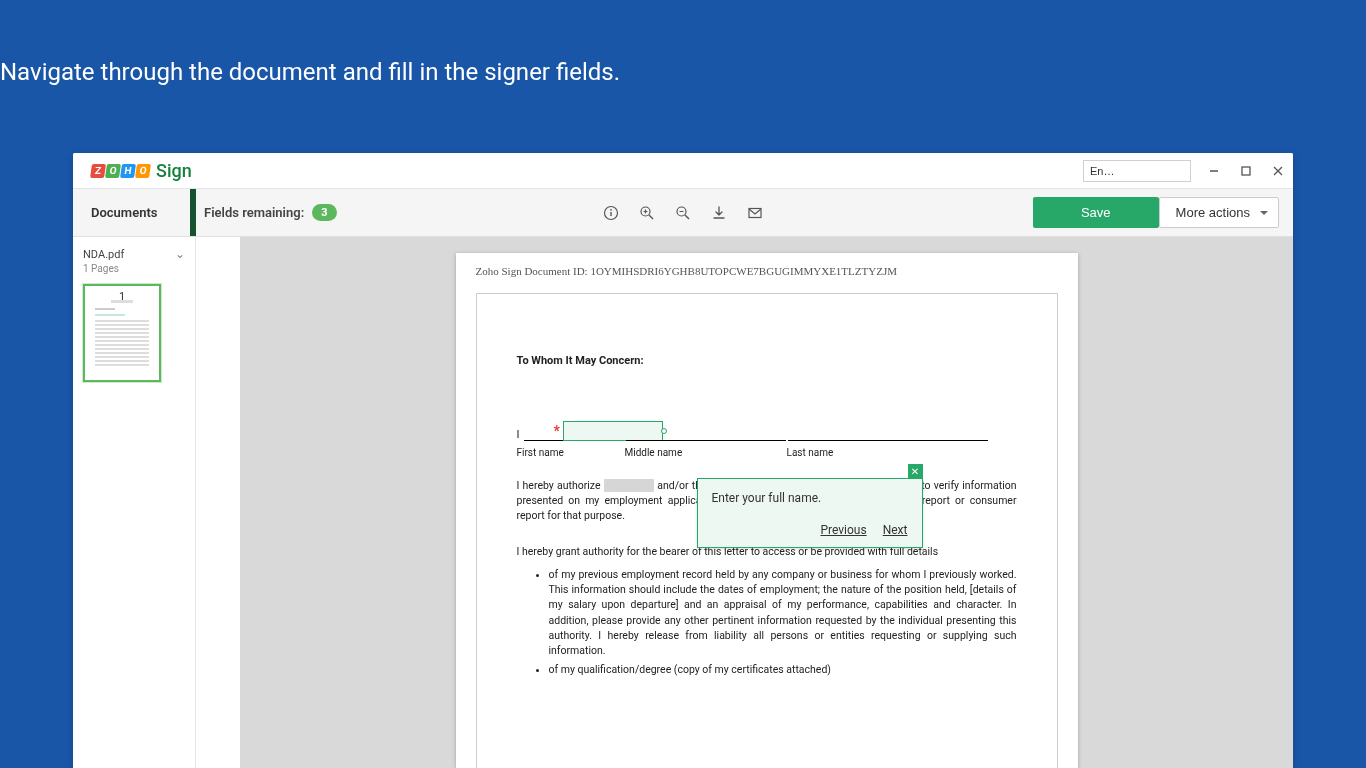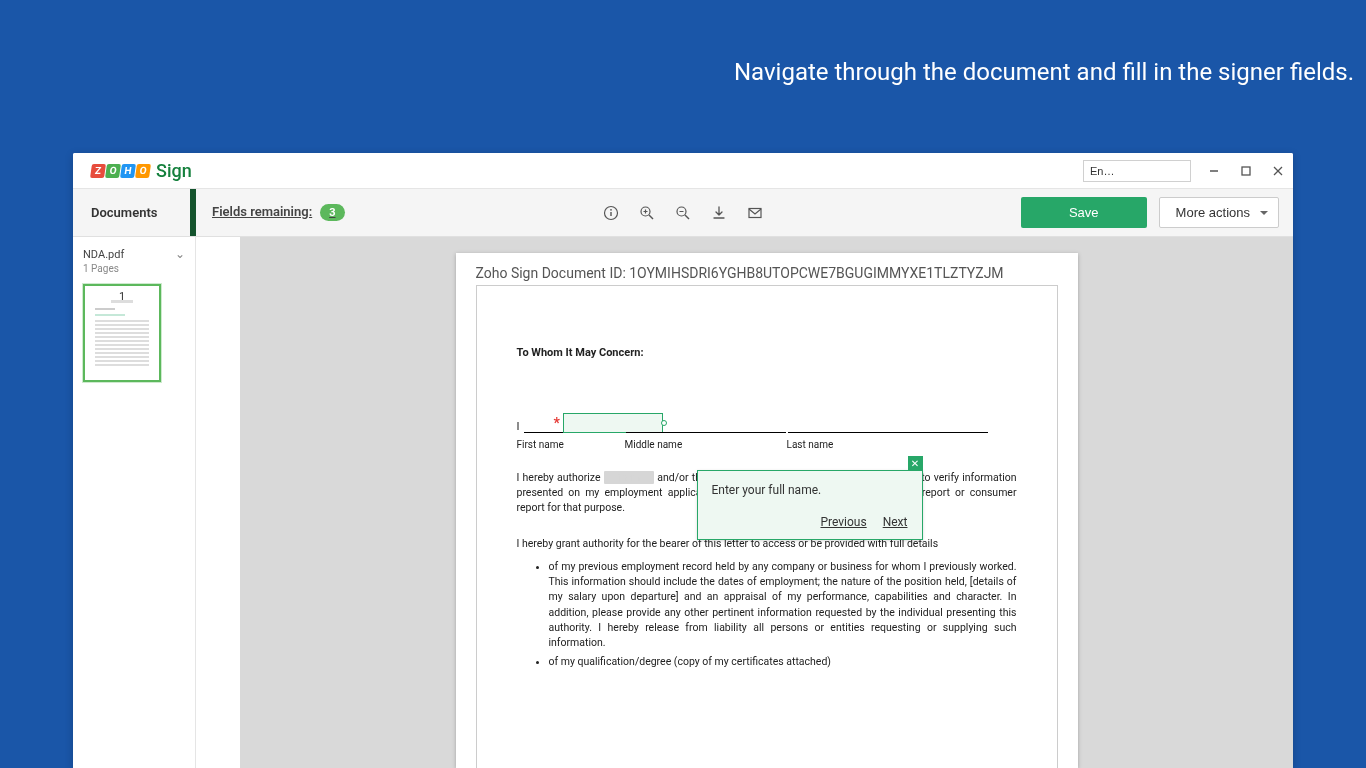--- a/index.html
+++ b/index.html
@@ -1,41 +1,41 @@
 <!DOCTYPE html>
 <html><head>
 <meta charset="utf-8">
 <style>
 * { margin: 0; padding: 0; box-sizing: border-box; }
 body { font-family: -apple-system, BlinkMacSystemFont, "Segoe UI", Roboto, sans-serif; background: #1a56a8; width: 1366px; height: 768px; overflow: hidden; }
 
-.page-title { color: #fff; font-size: 24px; font-weight: 400; text-align: right; padding: 58px 12px 40px; }
+.page-title { color: #fff; font-size: 24px; font-weight: 400; text-align: left; padding: 58px 0 40px; }
 
 .app-window { position: absolute; left: 73px; top: 153px; width: 1220px; height: 615px; background: #fff; border-radius: 2px 2px 0 0; box-shadow: 0 2px 8px rgba(0,0,0,0.2); overflow: hidden; }
 
 
 .titlebar { height: 36px; display: flex; align-items: center; justify-content: space-between; padding: 0 8px 0 18px; background: #fff; border-bottom: 1px solid #e5e5e5; }
 .logo-wrap { display: flex; align-items: center; gap: 4px; }
 .zoho-logo { display: flex; gap: 1px; }
 .zoho-logo span { display: inline-block; width: 14px; height: 14px; border-radius: 2px; color: #fff; font-size: 10px; font-weight: bold; text-align: center; line-height: 14px; transform: skewX(-8deg); }
 .zl-z{background:#e74c3c}.zl-o1{background:#4caf50}.zl-h{background:#2196f3}.zl-o2{background:#ff9800}
 .app-name { font-size: 18px; font-weight: 500; color: #15803d; margin-left: 2px; }
 .titlebar-right { display: flex; align-items: center; gap: 6px; }
 .lang-select { width: 108px; height: 22px; border: 1px solid #d0d0d0; font-size: 11px; padding: 0 6px; color: #333; }
 .win-controls { display: flex; gap: 18px; margin-left: 10px; color: #555; font-size: 11px; }
 .win-controls span { cursor: pointer; display:inline-flex; align-items:center; justify-content:center; width:14px; height:14px; }
 
 
 .toolbar { height: 48px; background: #f5f5f5; border-bottom: 1px solid #e0e0e0; display: flex; align-items: center; }
 .sidebar-header { width: 123px; height: 100%; display: flex; align-items: center; padding-left: 18px; font-size: 13px; font-weight: 600; color: #333; border-right: 6px solid #14532d; }
-.fields-remaining { margin-left: 16px; font-size: 13px; font-weight: 600; color: #444; display:flex; align-items:flex-start; gap:8px;text-decoration:underline;}
+.fields-remaining { margin-left: 8px; font-size: 13px; font-weight: 600; color: #444; display:flex; align-items:center; gap:8px;}
 .badge { display: inline-block; background: #5cb85c; color: #fff; font-size: 11px; font-weight: bold; padding: 2px 9px; border-radius: 10px; }
 .toolbar-center { position:absolute; left:50%; transform:translateX(-50%); display:flex; gap:20px; color:#555; }
 .toolbar-center .ticon { cursor:pointer; display:inline-flex; }
-.toolbar-right { margin-left: auto; margin-right: 14px; display:flex; gap:12px; }
+.toolbar-right { margin-left: auto; margin-right: 14px; display:flex; }
 .btn-save { background:#27a768; color:#fff; border:none; padding:7px 48px; font-size:13px; border-radius:2px; cursor:pointer; }
 .btn-more { background:#fff; border:1px solid #ccc; padding:7px 28px 7px 16px; font-size:13px; border-radius:2px; cursor:pointer; position:relative; color:#333;}
 .btn-more::after { content:""; position:absolute; right:10px; top:50%; margin-top:-2px; border:4px solid transparent; border-top-color:#666; }
 
 
 .app-body { display:flex; height: calc(100% - 84px); gap: 44px; }
 .sidebar { width:123px; background:#fff; border-right:1px solid #e5e5e5; padding:10px; overflow-y:auto; }
 .file-row { display:flex; justify-content:space-between; align-items:center; font-size:11px; color:#444; }
 .file-pages { font-size:10px; color:#888; margin-top:2px; }
 .chevron-down { font-size:12px; color:#888; }
@@ -43,21 +43,21 @@
 .thumb-inner { position:absolute; inset:6px; }
 .thumb-inner .tl1{position:absolute;top:8px;left:20px;right:20px;height:3px;background:#ddd}
 .thumb-inner .tl2{position:absolute;top:16px;left:4px;width:20px;height:2px;background:#ccc}
 .thumb-inner .tl3{position:absolute;top:22px;left:4px;width:30px;height:2px;background:#c5e8d8}
 .thumb-inner .tbody{position:absolute;top:28px;left:4px;right:4px;bottom:4px;}
 .thumb-inner .tbody div{height:2px;background:#ddd;margin-bottom:2px}
 .thumb-num { text-align:center; font-size:11px; margin-top:4px; color:#333; padding-bottom:4px;}
 
 .canvas { flex:1; background:#d9d9d9; overflow-y:auto; display:flex; justify-content:center; padding-top:16px; position:relative; }
 .doc-page { width:622px; background:#fff; box-shadow:0 1px 4px rgba(0,0,0,0.25); padding:12px 20px 40px; position:relative; }
-.doc-id { font-size:14px; color:#555; margin-bottom:4px; }
+.doc-id { font-size:11px; color:#555; margin-bottom:16px;font-family:Liberation Serif, serif; }
 .doc-frame { border:1px solid #ccc; padding:60px 40px; min-height:500px; font-size:11px; color:#222; position:relative; }
 .doc-frame h2 { text-align:center; font-size:13px; font-weight:bold; margin-bottom:50px; }
 .doc-frame .concern { font-weight:bold; margin-bottom:60px; }
 .sig-row { display:flex; align-items:flex-end; gap:2px; margin-bottom:4px; }
 .sig-i { font-size:11px; margin-right:2px;}
 .sig-line { border-bottom:1px solid #000; height:14px; position:relative; }
 .sig-line.fn{width:100px}
 .sig-line.mn{width:160px}
 .sig-line.ln{width:200px}
 .active-field { position:absolute; left:39px; top:-6px; width:100px; height:20px; border:1px solid #27a768; background:#eef8f2; }

